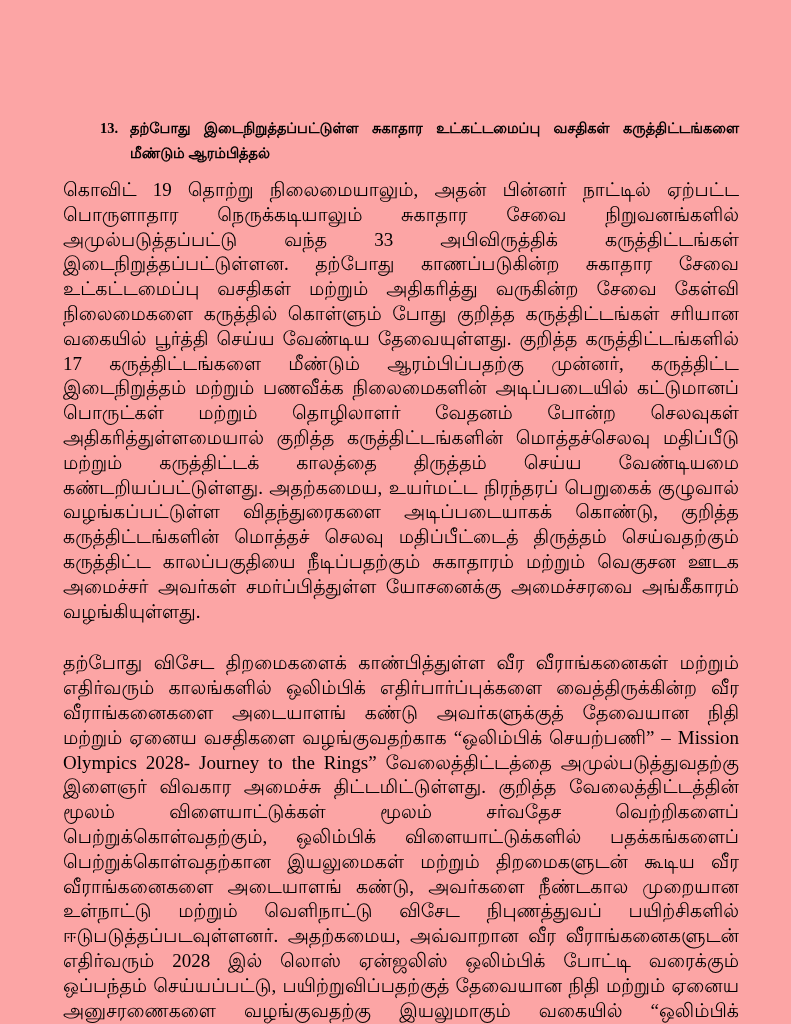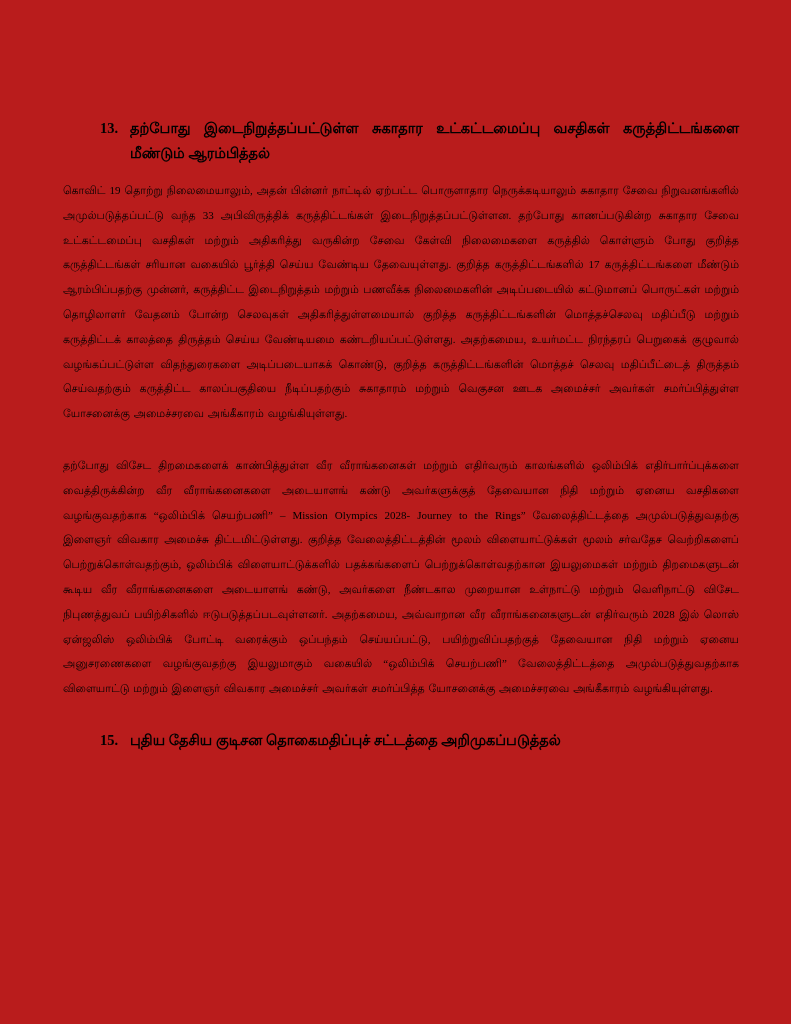--- a/index.html
+++ b/index.html
@@ -5,21 +5,21 @@
     html, body {
       margin: 0;
       padding: 0;
       background: #ffffff;
     }
     .page {
       position: relative;
       width: 791px;
       height: 1024px;
       margin: 0 auto;
-      background: #b91c1c;
+      background: #fca5a5;
       color: #000000;
       box-sizing: border-box;
       padding: 116px 52px 0 63px;
       font-family: "Liberation Serif", serif;
       overflow: hidden;
     }
     .section { margin: 0; }
     .section-heading {
       display: flex;
       align-items: flex-start;
@@ -28,21 +28,21 @@
       line-height: 24.5px;
       margin: 0 0 13px 37px;
       text-align: justify;
     }
     .heading-number {
       flex: 0 0 auto;
       min-width: 30px;
     }
     .heading-text { flex: 1 1 auto; }
     .para {
-      font-size: 11px;
+      font-size: 19px;
       line-height: 24.8px;
       text-align: justify;
       margin: 0 0 27px 0;
       word-spacing: 1px;
     }
     .section-14 .section-heading { margin-top: 22px; }
     .section-15 .section-heading { }
   </style>
 </head>
 <body>

